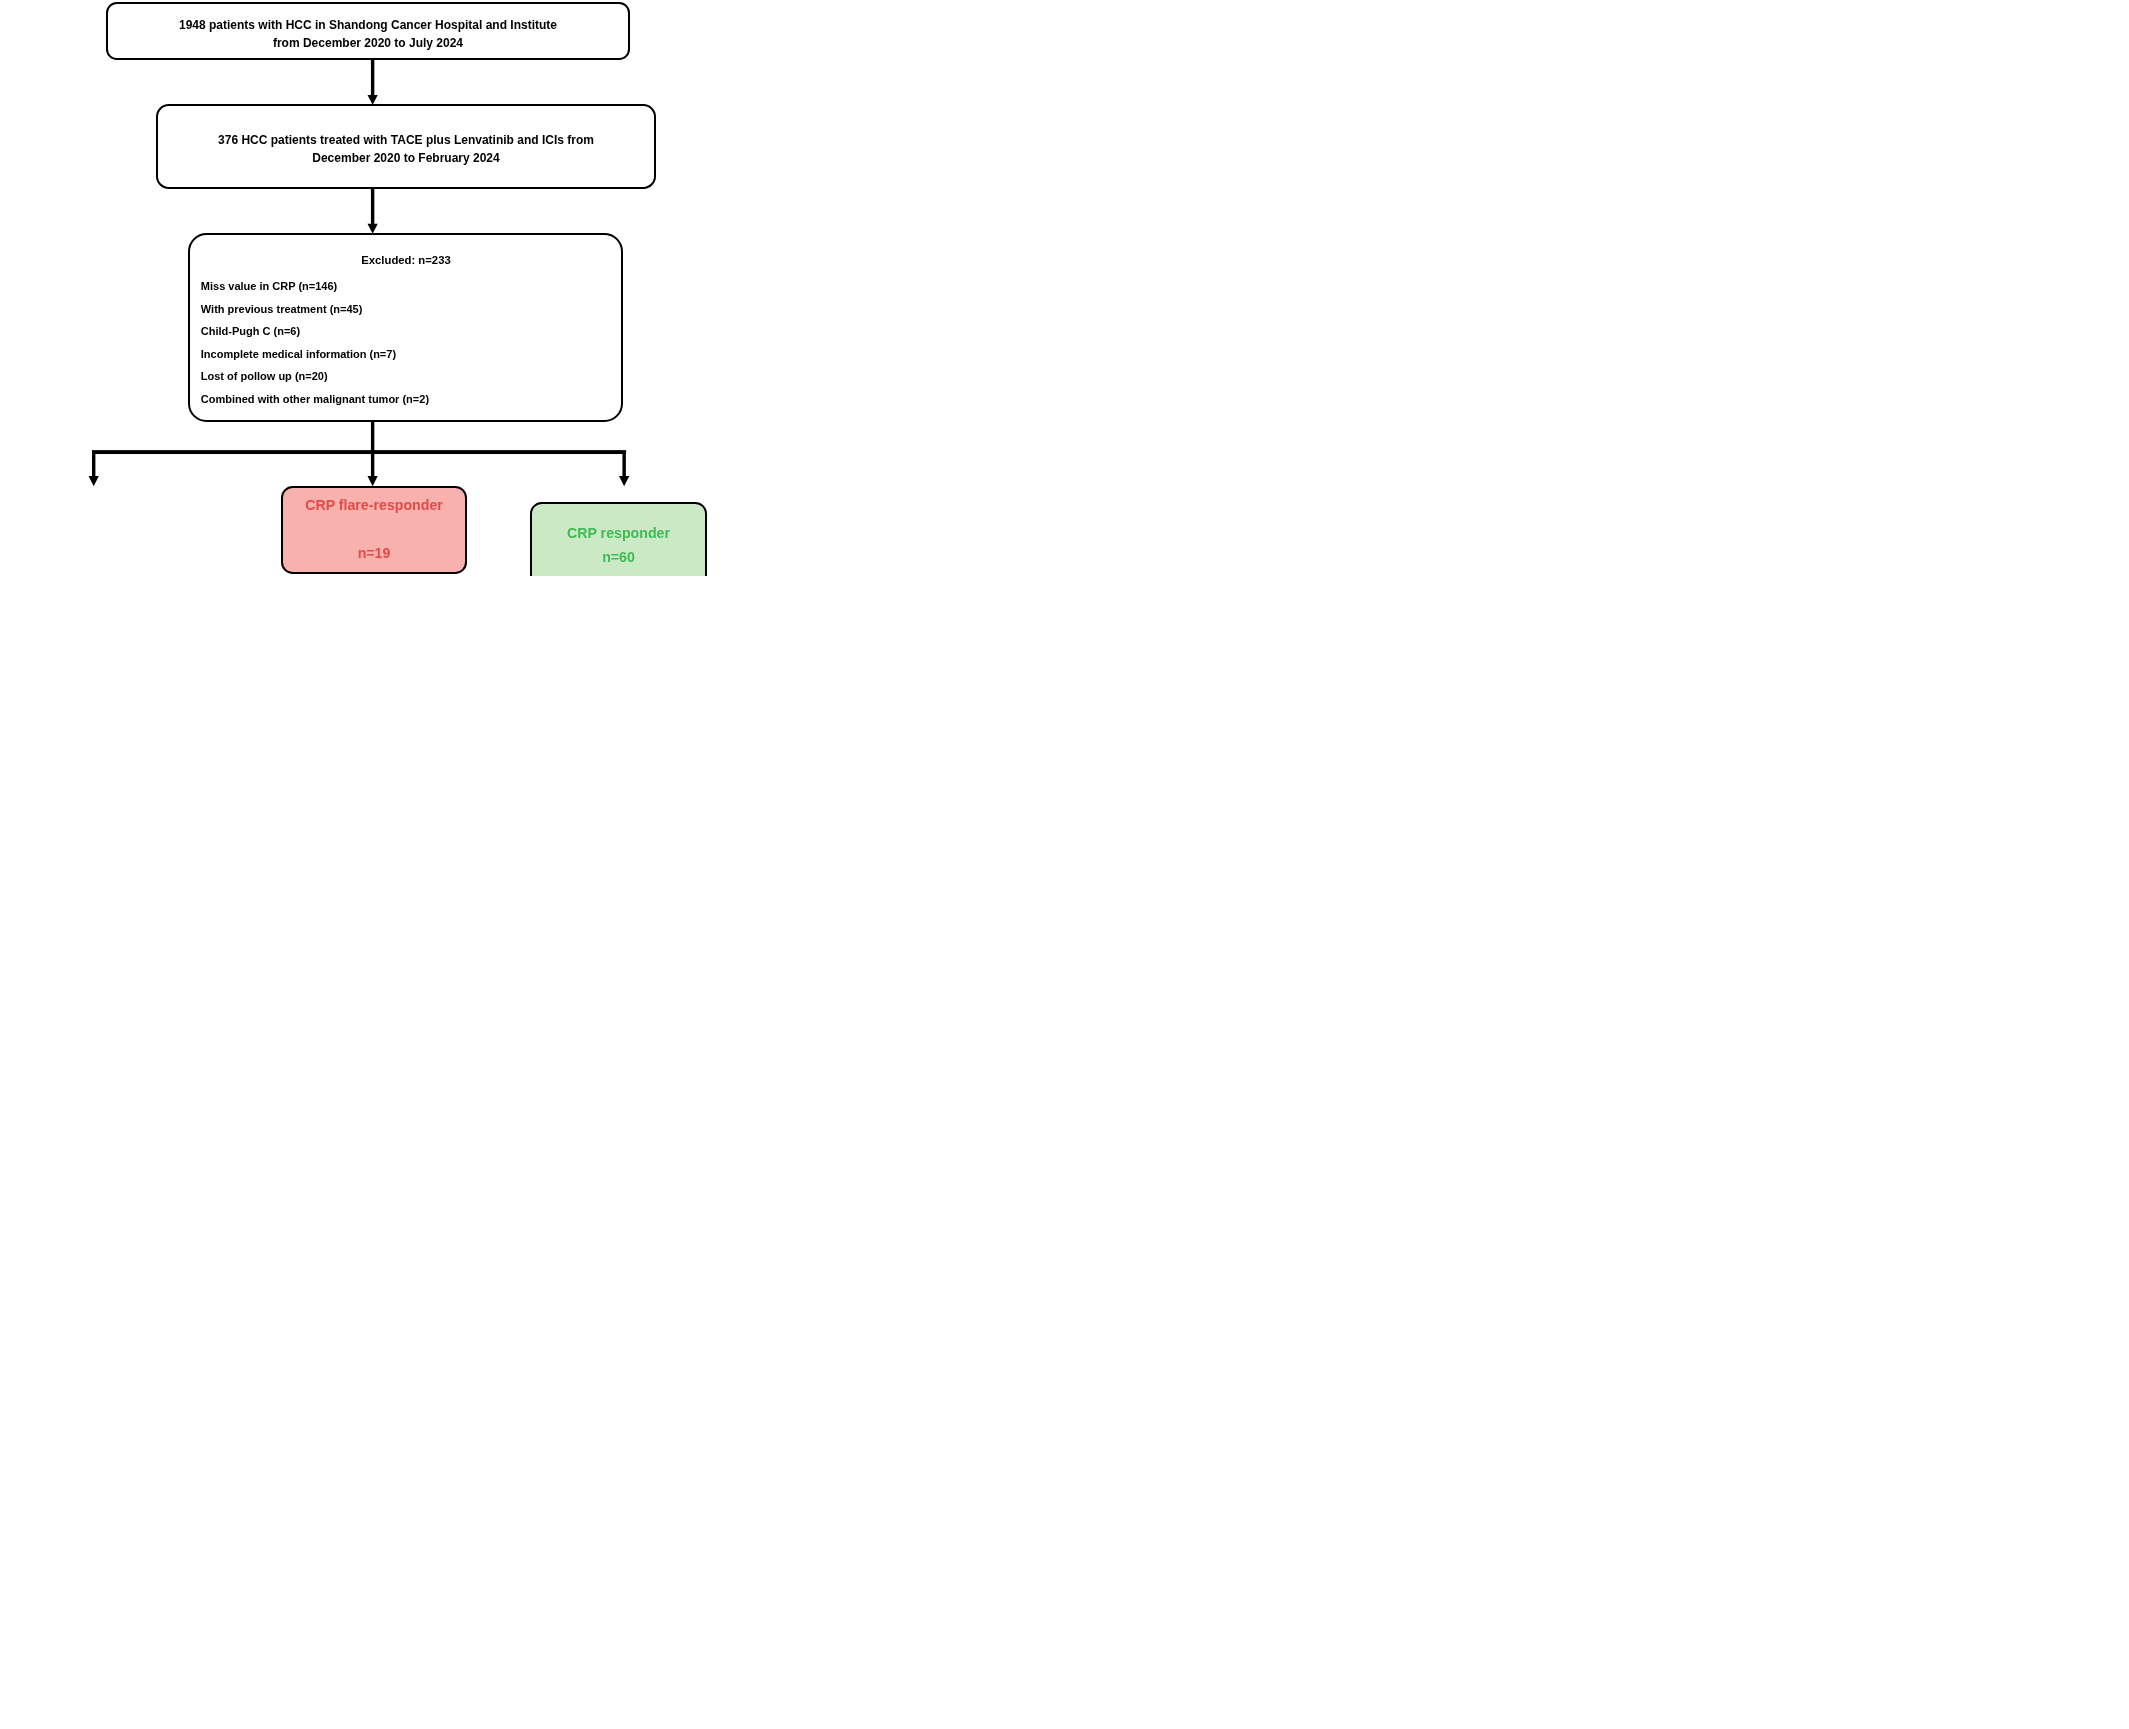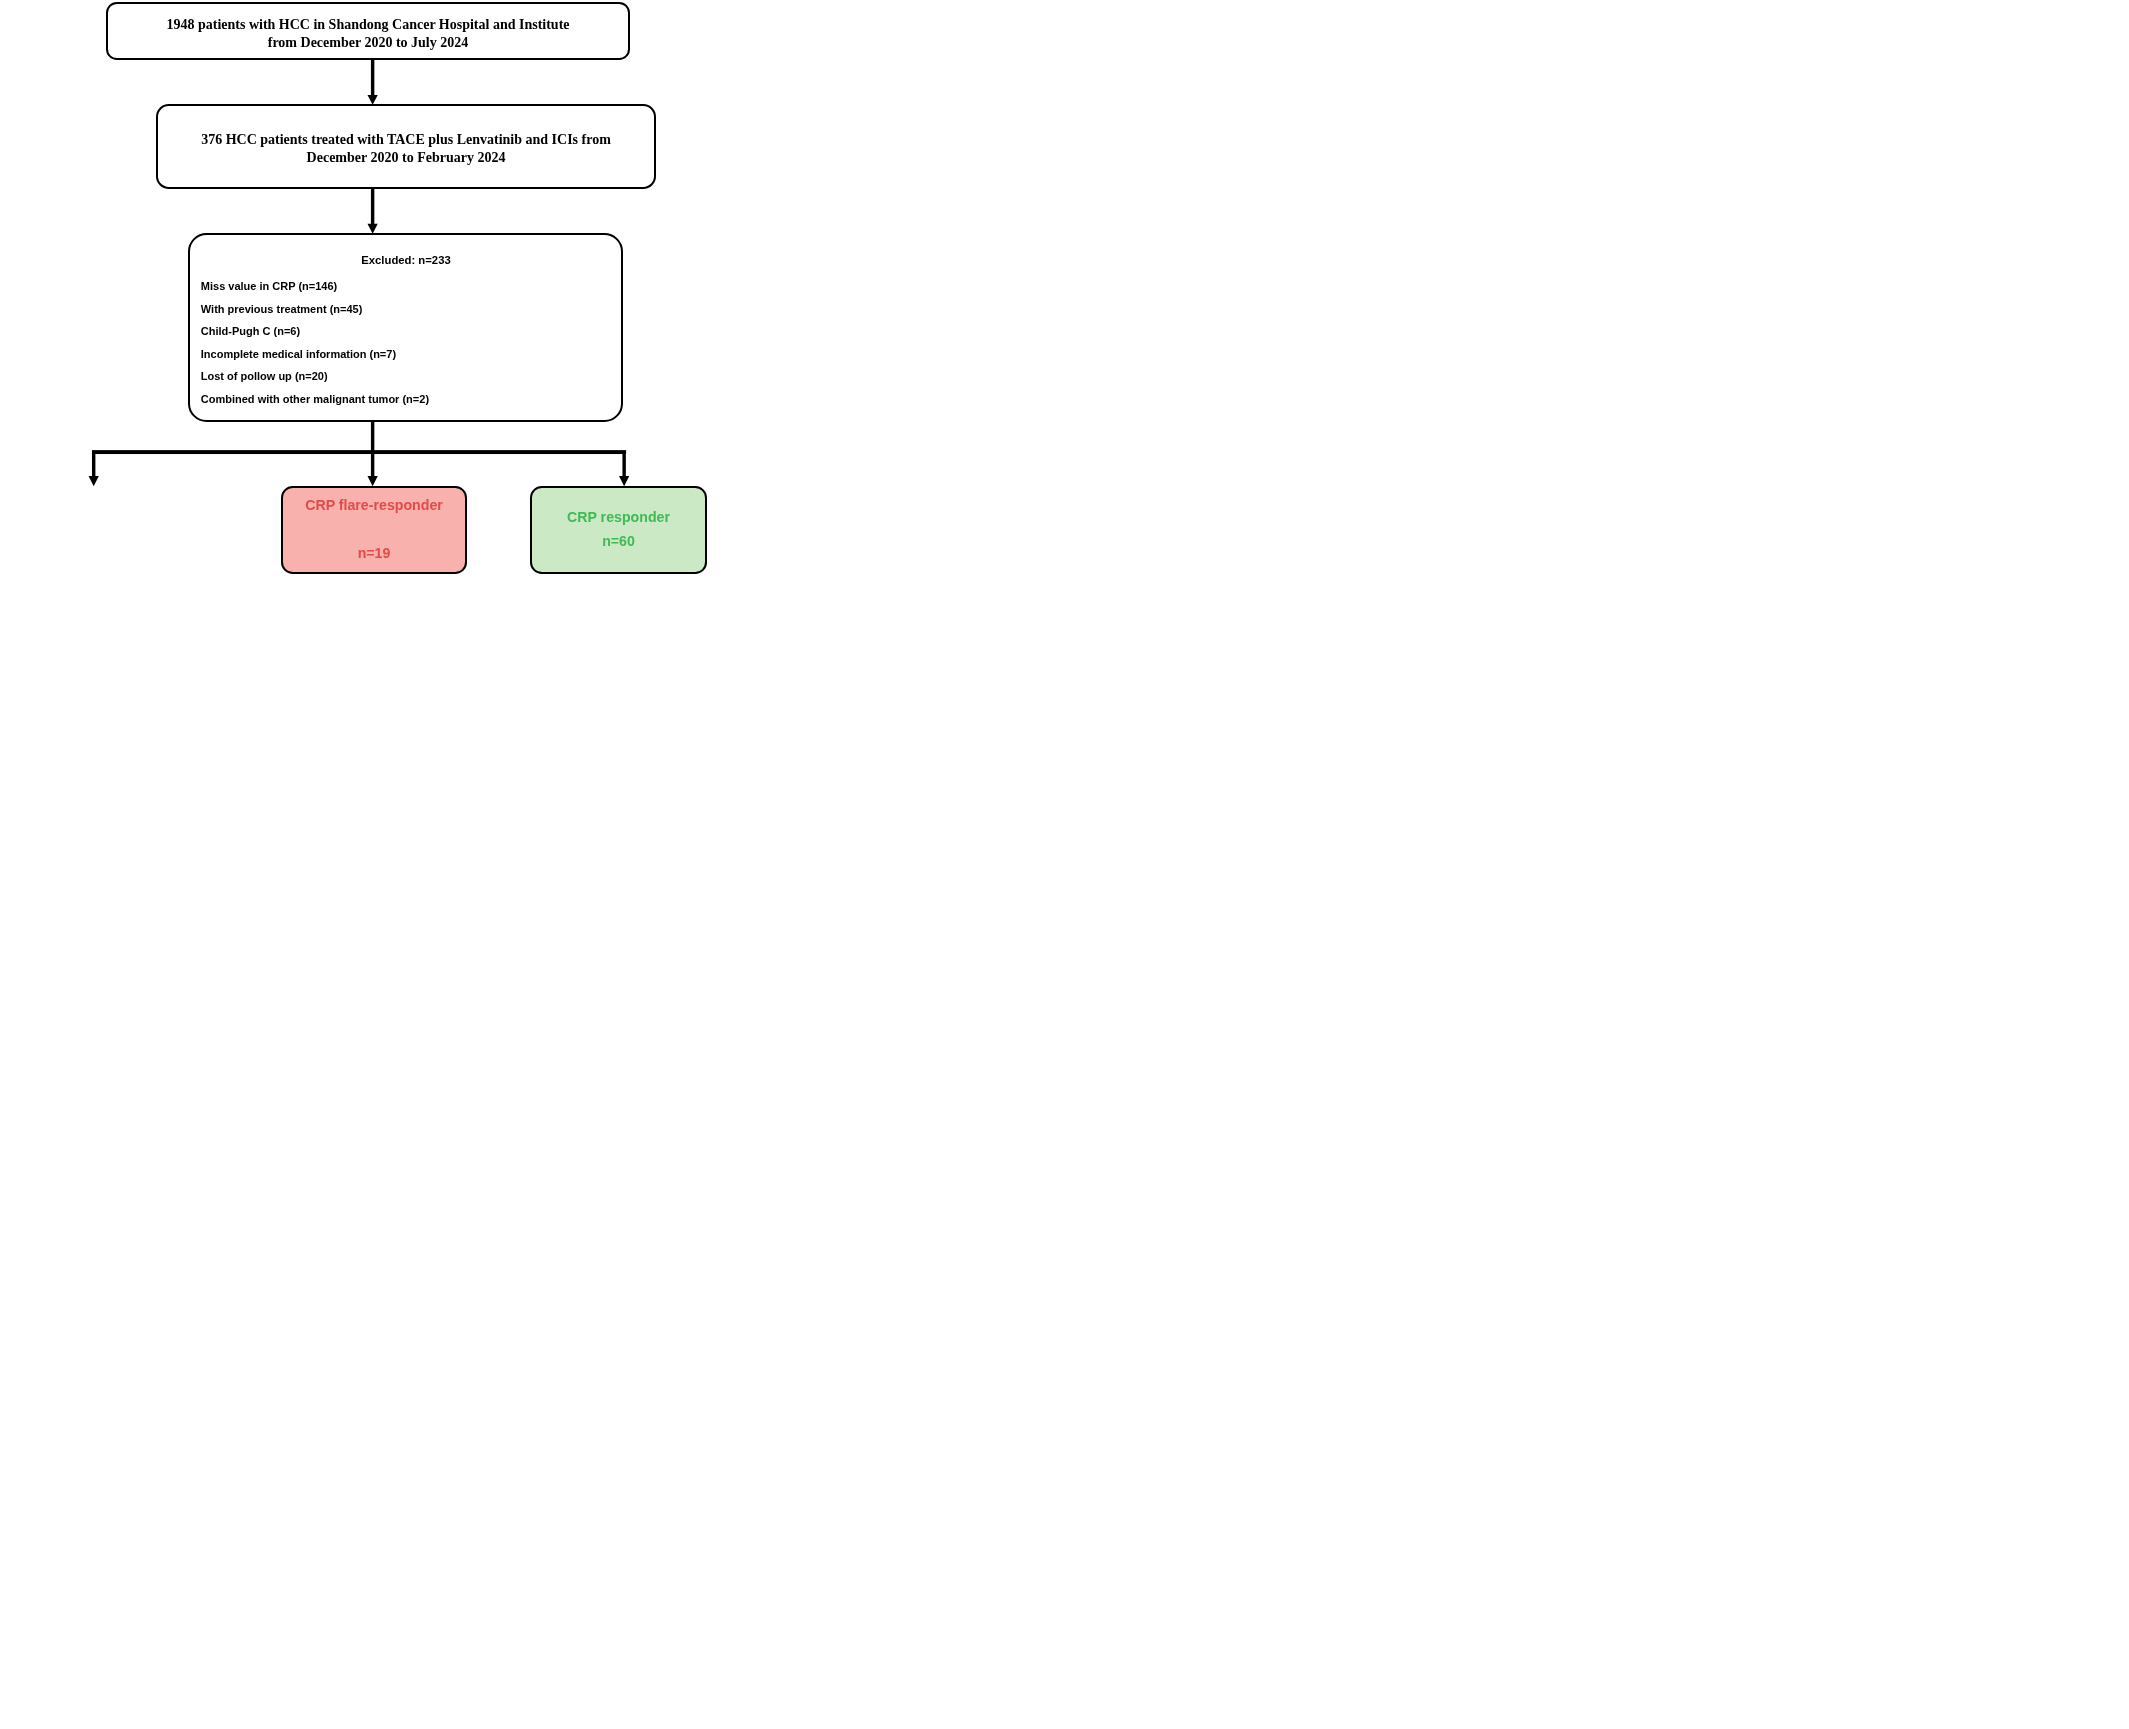--- a/index.html
+++ b/index.html
@@ -33,24 +33,23 @@
   }
   #box1 {
     left: 106px; top: 1.5px; width: 524px; height: 58px;
     border-radius: 10.8px; padding-top: 6.9px;
   }
   #box2 {
     left: 156px; top: 104px; width: 500px; height: 85px;
     border-radius: 12.7px; padding-top: 5.9px;
   }
   .box .line {
-    font-size: 14px;
+    font-size: 12px;
     line-height: 18px;
     white-space: nowrap;
-    font-family: Liberation Serif, serif;
   }
   #box3 {
     left: 188px; top: 233px; width: 435px; height: 189px;
     border-radius: 18.6px;
     align-items: stretch;
     justify-content: flex-start;
     padding: 17.6px 9.8px 0 10.8px;
     text-align: left;
   }
   #box3 .ex-title {
@@ -64,21 +63,21 @@
     line-height: 22.5px;
     white-space: nowrap;
   }
   .group-box {
     top: 486px; height: 88px;
     border-radius: 11.8px;
     gap: 4.4px;
   }
   #g0 { left: 2px;    width: 185px; }
   #g1 { left: 281px;  width: 186px; gap: 28px; }
-  #g2 { left: 530px; width: 177px; }
+  #g2 { left: 530px; width: 177px; margin-top: 16px; }
   .group-label, .group-count {
     font-size: 14.2px;
     line-height: 19.6px;
     white-space: pre-wrap;
   }
 </style>
 </head>
 <body>
 
 <div class="stage">

